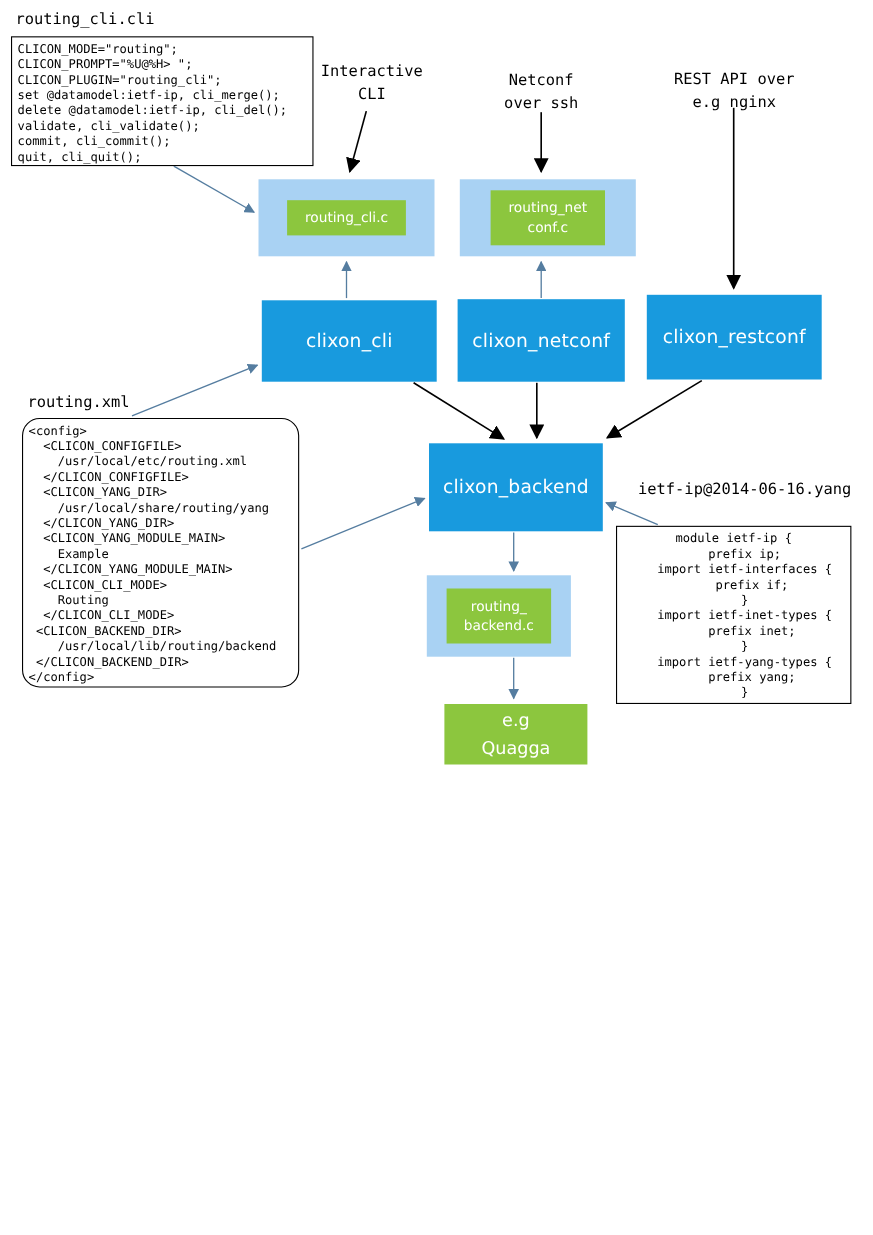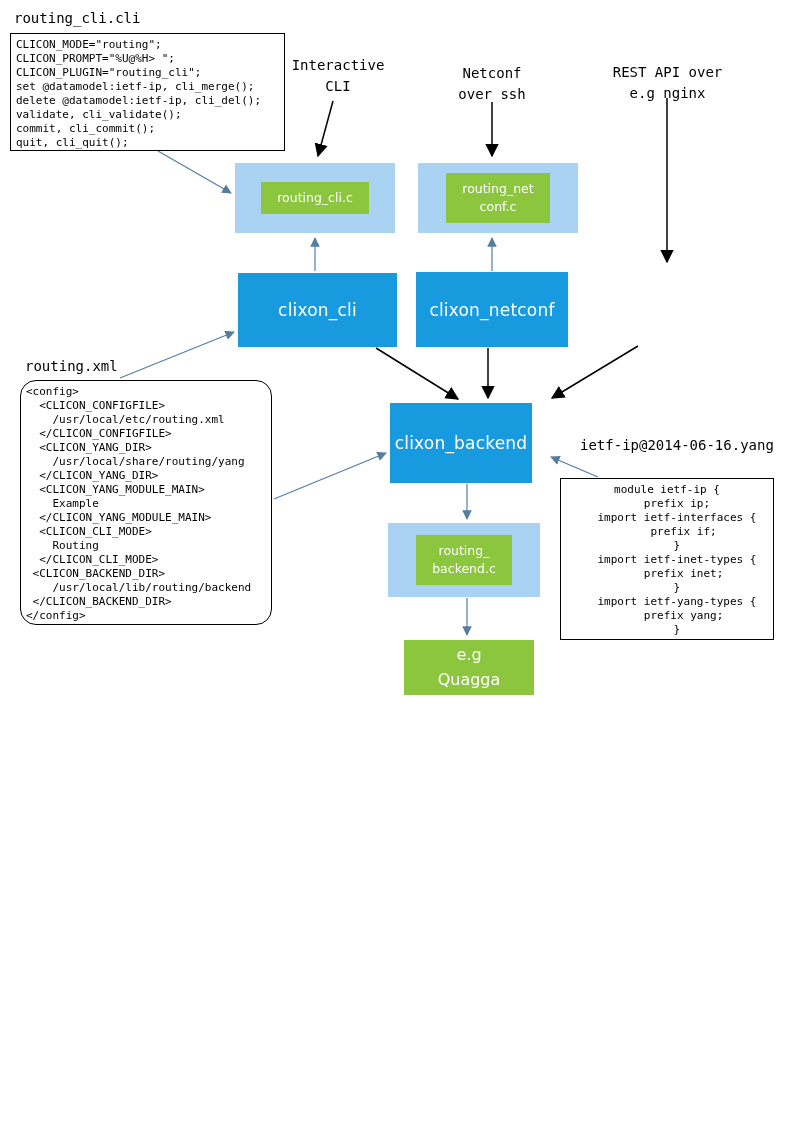--- a/index.html
+++ b/index.html
@@ -89,22 +89,23 @@
   <div class="node node-light" style="left:235px; top:163px; width:160px; height:70px;">
     <div class="plugin">routing_cli.c</div>
   </div>
   <div class="node node-blue" style="left:238px; top:273px; width:159px; height:74px;">clixon_cli</div>
 
   <div class="node node-light" style="left:418px; top:163px; width:160px; height:70px;">
     <div class="plugin">routing_net
 conf.c</div>
   </div>
   <div class="node node-blue" style="left:416px; top:272px; width:152px; height:75px;">clixon_netconf</div>
+  <div class="node node-blue" style="left:588px; top:268px; width:159px; height:77px;">clixon_restconf</div>
 
-  <div class="node node-blue" style="left:390px; top:403px; width:142px; height:80px;">clixon_backend</div>
+  <div class="node node-blue" style="left:390px; top:403px; width:158px; height:80px;">clixon_backend</div>
 
   <div class="file-title" style="left:25px; top:358px;">routing.xml</div>
   <pre class="code-box" style="left:20px; top:380px; width:252px; height:245px;border-radius:16px;">&lt;config&gt;
   &lt;CLICON_CONFIGFILE&gt;
     /usr/local/etc/routing.xml
   &lt;/CLICON_CONFIGFILE&gt;
   &lt;CLICON_YANG_DIR&gt;
     /usr/local/share/routing/yang
   &lt;/CLICON_YANG_DIR&gt;
   &lt;CLICON_YANG_MODULE_MAIN&gt;
@@ -124,21 +125,21 @@
    import ietf-interfaces {
      prefix if;
    }
    import ietf-inet-types {
      prefix inet;
    }
    import ietf-yang-types {
      prefix yang;
    }</pre>
 
-  <div class="node node-light" style="left:388px; top:523px; width:152px; height:74px;justify-content:center;">
+  <div class="node node-light" style="left:388px; top:523px; width:131px; height:74px;justify-content:center;">
     <div class="plugin">routing_
 backend.c</div>
   </div>
 
   <div class="node node-green" style="left:404px; top:640px; width:130px; height:55px;">e.g
 Quagga</div>
 
 </div>
 
 </body></html>

